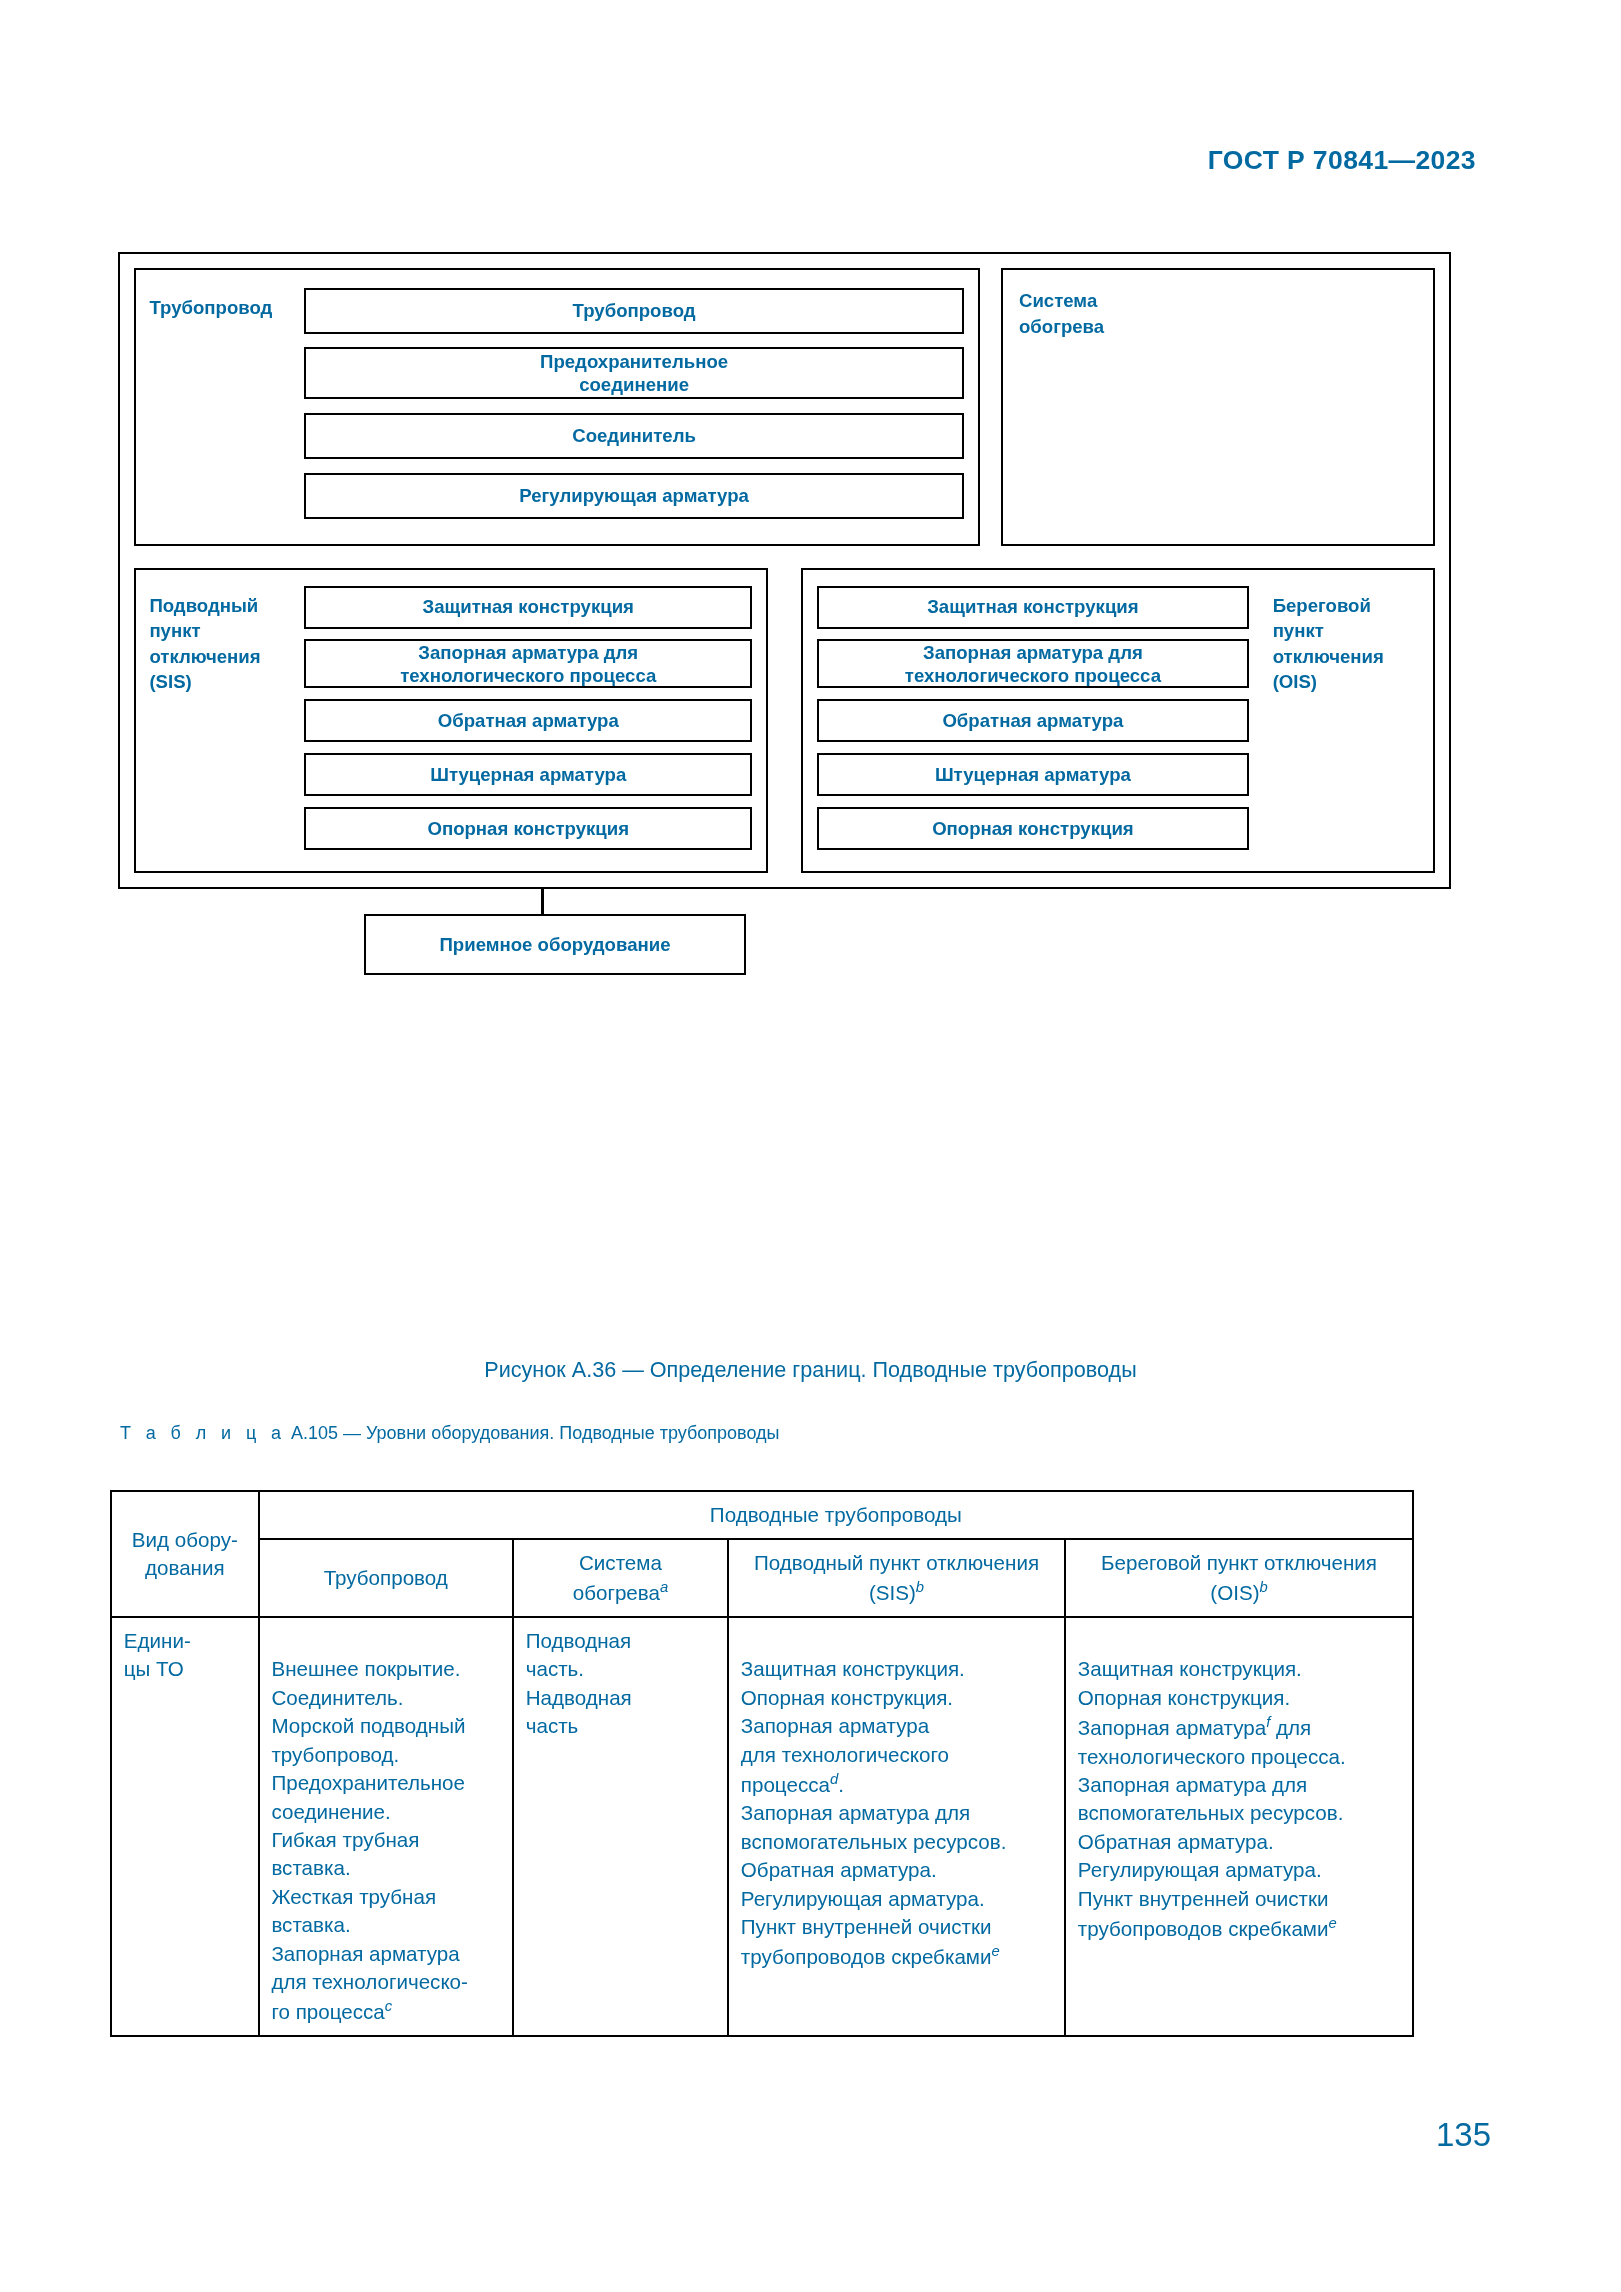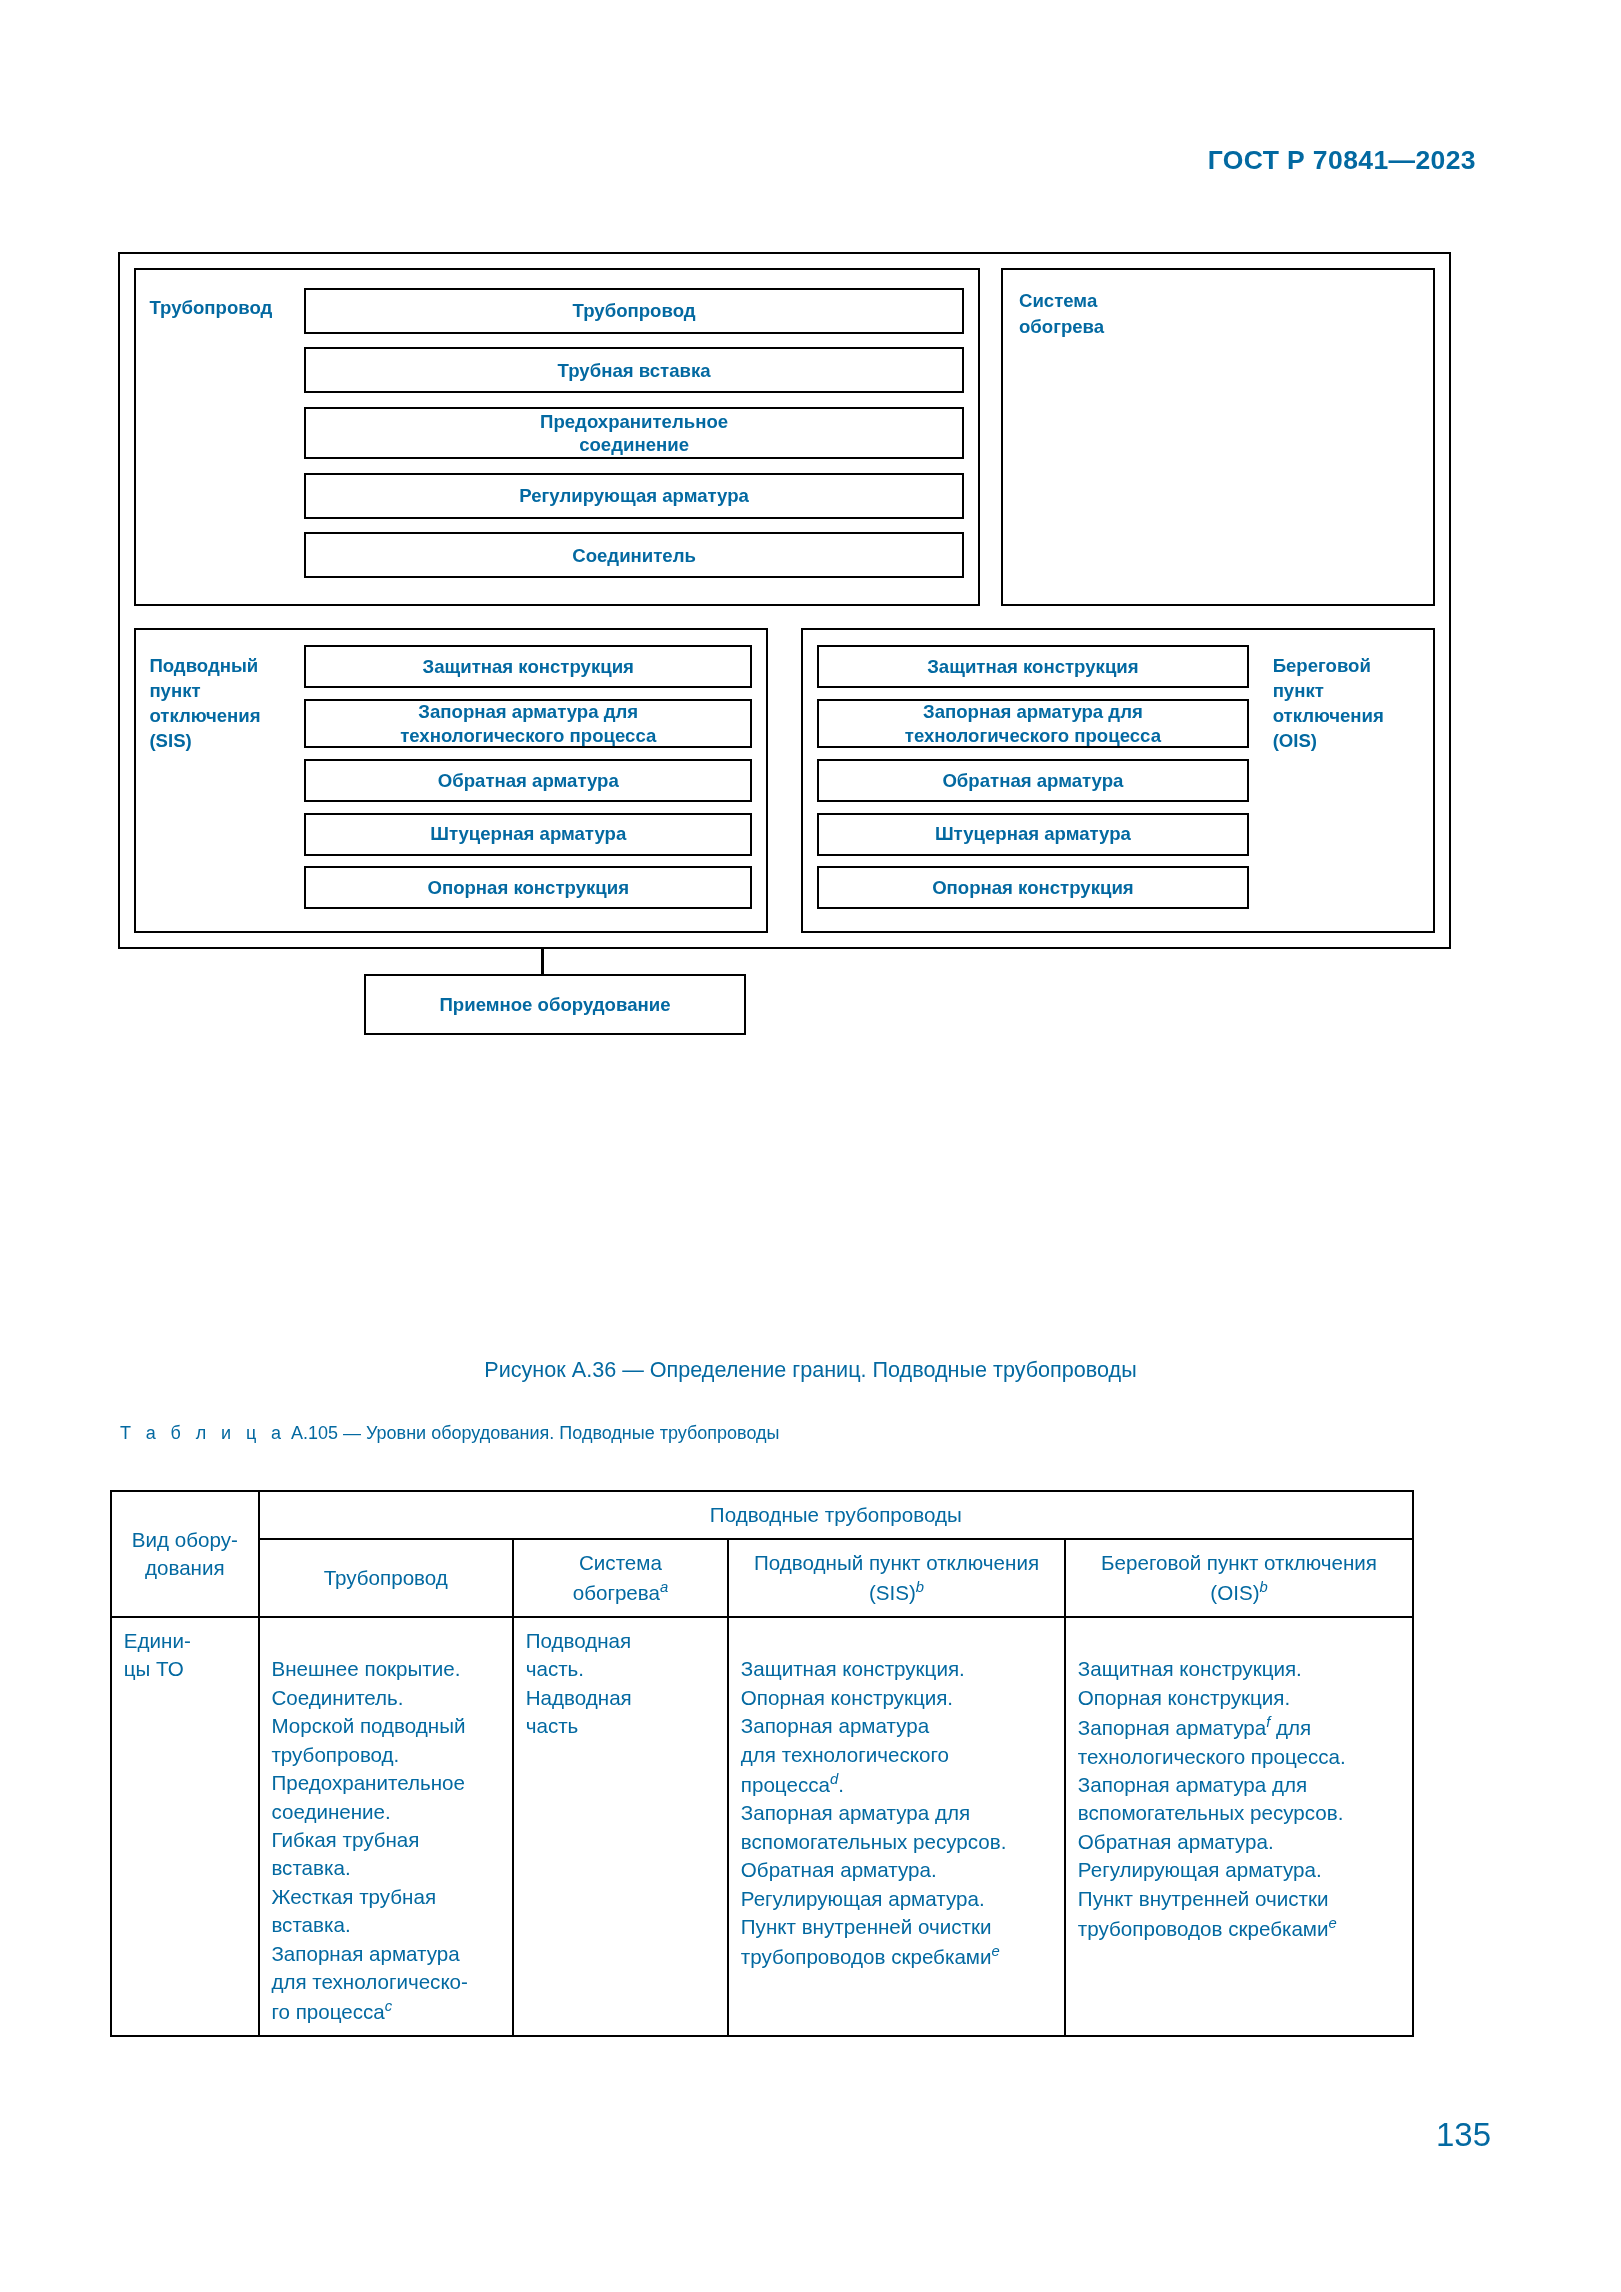--- a/index.html
+++ b/index.html
@@ -221,25 +221,24 @@
 
 
     <div class="outer-frame">
 
       <div class="row-top">
 
         <div class="panel panel-pipeline">
           <div class="panel-label left">Трубопровод</div>
           <div class="stack">
             <div class="box">Трубопровод</div>
-            <div class="box">Трубная вставка</div>
             <div class="box two-line" style="white-space:pre-line">Предохранительное
 соединение</div>
+            <div class="box">Соединитель</div>
             <div class="box">Регулирующая арматура</div>
-            <div class="box">Соединитель</div>
           </div>
         </div>
 
         <div class="panel panel-heating">
           <div class="heat-label">Система
 обогрева</div>
         </div>
 
       </div>
 

